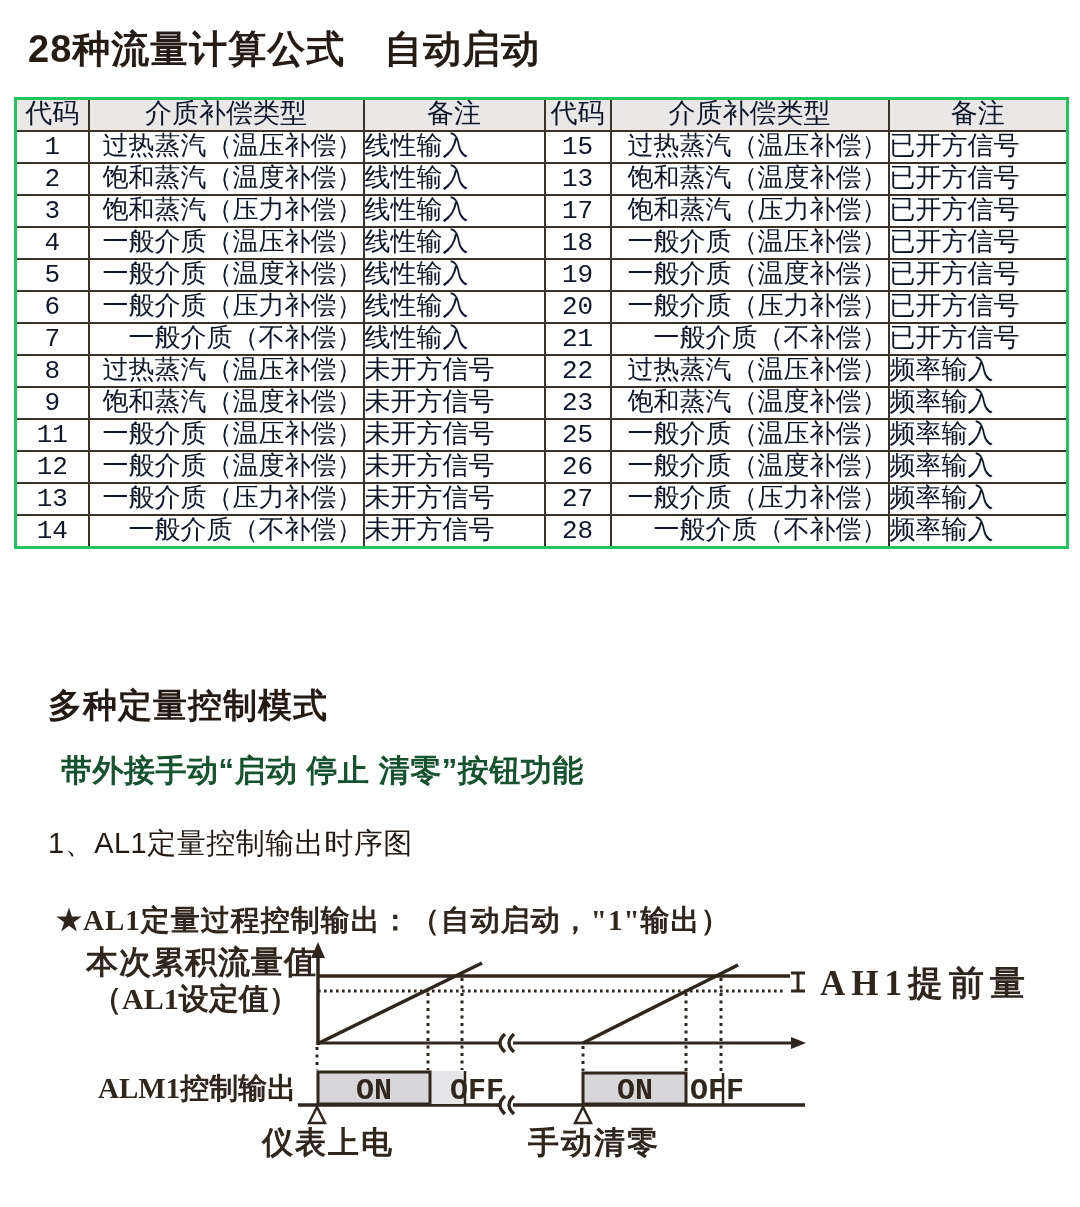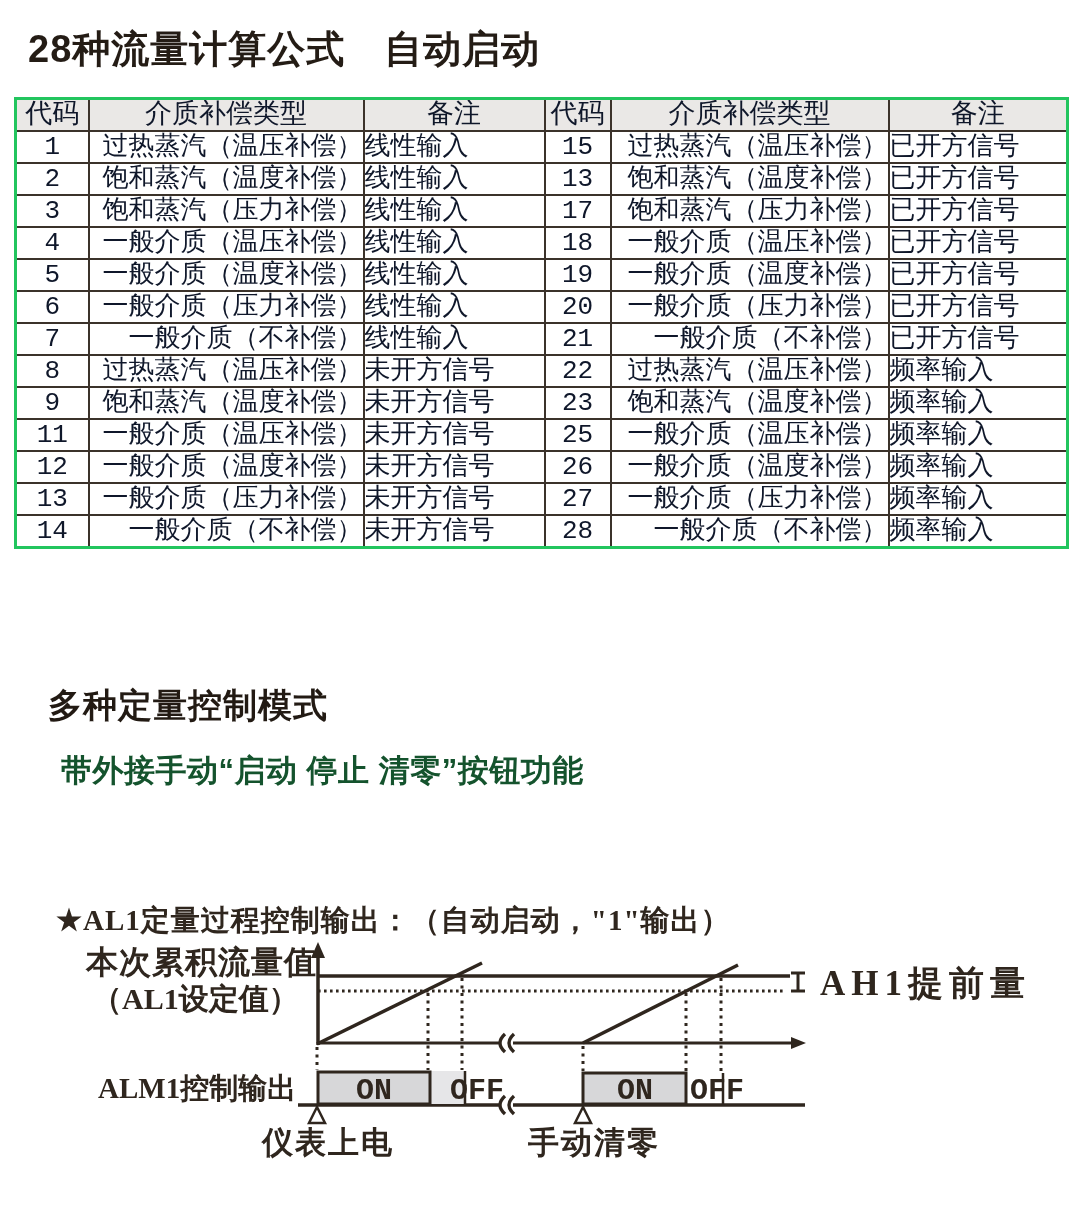--- a/index.html
+++ b/index.html
@@ -163,20 +163,21 @@
           <td class="td-remark">未开方信号</td>
           <td class="td-code">28</td>
           <td class="td-medium">一般介质（不补偿）</td>
           <td class="td-remark">频率输入</td>
         </tr>
       </tbody>
   </table>
 
   <h2 class="sec-heading">多种定量控制模式</h2>
   <div class="sec-subheading">带外接手动“启动 停止 清零”按钮功能</div>
+  <div class="sec-item">1、AL1定量控制输出时序图</div>
 
   <svg class="diagram" width="1080" height="310" viewBox="0 878 1080 310" stroke-linecap="butt" fill="none">
 
     <text class="t-serif-b" x="56" y="930" font-size="29" letter-spacing="1" fill="#2f261e" stroke="none">★AL1定量过程控制输出：（自动启动，"1"输出）</text>
     <text class="t-serif-b" x="86" y="973" font-size="32" letter-spacing="1" fill="#2f261e" stroke="none">本次累积流量值</text>
     <text class="t-serif-b" x="92" y="1009" font-size="30" fill="#2f261e" stroke="none">（AL1设定值）</text>
 
     <line x1="318" y1="1045" x2="318" y2="956" stroke="#2f261e" stroke-width="3.5"></line>
     <polygon points="318,942 311,958 325,958" fill="#2f261e" stroke="none"></polygon>
 

